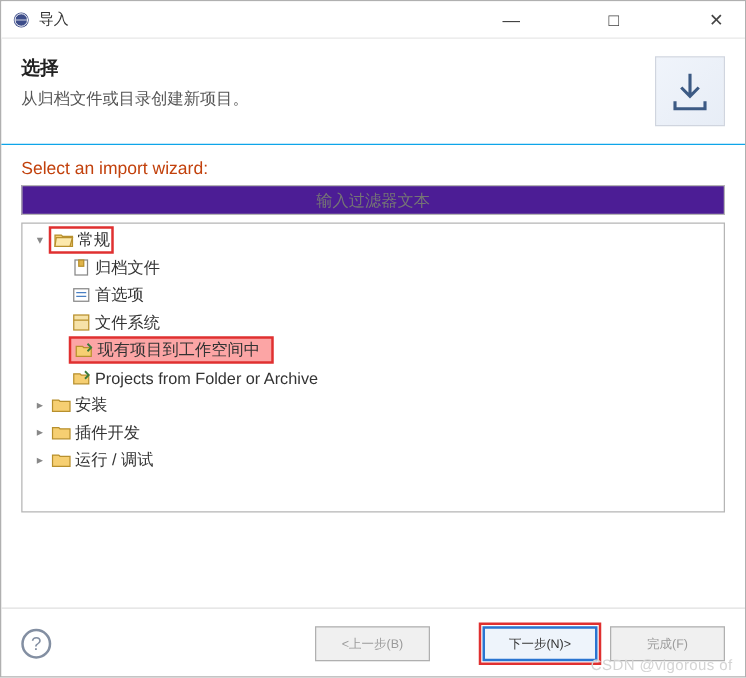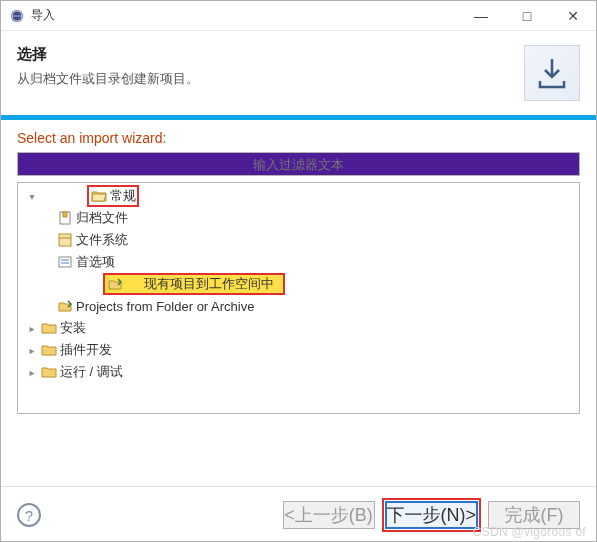--- a/index.html
+++ b/index.html
@@ -15,35 +15,36 @@
     overflow: hidden;
   }
   
   .titlebar {
     display: flex;
     align-items: center;
     height: 30px;
     padding: 0 0 0 8px;
     background: #fff;
     border-bottom: 1px solid #e8e8e8;
+    gap: 36px;
   }
   .titlebar .title { flex: 1; font-size: 12px; display:flex; align-items:center; gap:6px; }
   .titlebar .winbtn {
     width: 46px;
     height: 30px;
     display: flex;
     align-items: center;
     justify-content: center;
     font-size: 14px;
     color: #444;
   }
   
   .header {
     padding: 14px 16px 14px 16px;
-    border-bottom: 5px solid #0ea5e9;
+    border-bottom: 1px solid #0ea5e9;
     display: flex;
     justify-content: space-between;
     align-items: flex-start;
     gap: 12px;
   }
   .header-left { flex: 1; }
   .header-title { font-size: 15px; font-weight: bold; color: #222; margin-bottom: 6px; }
   .header-desc { font-size: 13px; color: #555; }
   .header-icon {
     width: 56px;
@@ -88,22 +89,22 @@
   .tree-item .expander {
     width: 16px;
     text-align: center;
     color: #888;
     font-size: 10px;
   }
   .tree-item .ticon { width: 18px; display:flex; align-items:center; justify-content:center; }
   .tree-item .label { padding-left: 2px; }
   .indent1 { padding-left: 6px; }
   .indent2 { padding-left: 38px; text-align: right; }
-  .selected { background: #fde047; gap: 18px; }
-  .red-box { outline: 2px solid #e03030; outline-offset: -1px; margin-left: 48px; }
+  .selected { background: #fca5a5; }
+  .red-box { outline: 2px solid #e03030; outline-offset: -1px; }
   .item-wrap { display:inline-flex; align-items:center; height:20px; padding:0 2px; }
   
   .button-bar {
     position: absolute;
     bottom: 12px;
     left: 0;
     right: 0;
     display: flex;
     align-items: center;
     padding: 0 16px;
@@ -119,30 +120,30 @@
     align-items: center;
     justify-content: center;
     font-size: 15px;
     margin-right: auto;
   }
   .btn {
     min-width: 92px;
     height: 28px;
     border: 1px solid #b0b0b0;
     background: #f0f0f0;
-    font-size: 18px;
+    font-size: 10px;
     display: flex;
     align-items: center;
     justify-content: center;
     cursor: default;
     color: #333;
   }
   .btn.disabled { color: #9b9b9b; }
   .btn.primary { border: 2px solid #2a75d1; background: #eef4fb; }
-  .btn.primary-outer { outline: 2px solid #e03030; outline-offset: 1px; }
+  .btn.primary-outer { outline: 2px solid #e03030; outline-offset: 1px; margin-left: 32px; }
   .watermark {
     position: absolute;
     right: 10px;
     bottom: 2px;
     font-size: 12px;
     color: #d4d4d4;
     pointer-events: none;
     letter-spacing: 0.3px;
   }
   .spacer-line {
@@ -208,36 +209,36 @@
             <rect x="2" y="1" width="10" height="12" fill="#fff" stroke="#888"></rect>
             <rect x="5" y="1" width="4" height="5" fill="#e0b44a" stroke="#b8902d"></rect>
           </svg>
       </span>
       <span class="label">归档文件</span>
     </div>
 
     <div class="tree-item indent2">
       <span class="ticon">
         <svg width="14" height="14" viewBox="0 0 14 14">
-            <rect x="1" y="1" width="12" height="12" fill="#f6e2a8" stroke="#b8902d"></rect>
-            <line x1="1" y1="5" x2="13" y2="5" stroke="#b8902d"></line>
-          </svg>
-      </span>
-      <span class="label">文件系统</span>
-    </div>
-
-    <div class="tree-item indent2">
-      <span class="ticon">
-        <svg width="14" height="14" viewBox="0 0 14 14">
             <rect x="1" y="2" width="12" height="10" fill="#fff" stroke="#888"></rect>
             <line x1="3" y1="5" x2="11" y2="5" stroke="#4a80c4"></line>
             <line x1="3" y1="8" x2="11" y2="8" stroke="#4a80c4"></line>
           </svg>
       </span>
       <span class="label">首选项</span>
+    </div>
+
+    <div class="tree-item indent2">
+      <span class="ticon">
+        <svg width="14" height="14" viewBox="0 0 14 14">
+            <rect x="1" y="1" width="12" height="12" fill="#f6e2a8" stroke="#b8902d"></rect>
+            <line x1="1" y1="5" x2="13" y2="5" stroke="#b8902d"></line>
+          </svg>
+      </span>
+      <span class="label">文件系统</span>
     </div>
 
     <div class="tree-item indent2">
       <span class="item-wrap selected red-box" style="padding-right:10px;">
         <span class="ticon">
           <svg width="14" height="14" viewBox="0 0 14 14">
               <path d="M1 4h5l1 1h6v7H1z" fill="#f6cf72" stroke="#b8902d"></path>
               <path d="M10 2 L13 5 L10 8" stroke="#3a7a3a" stroke-width="1.5" fill="none"></path>
             </svg>
         </span>

